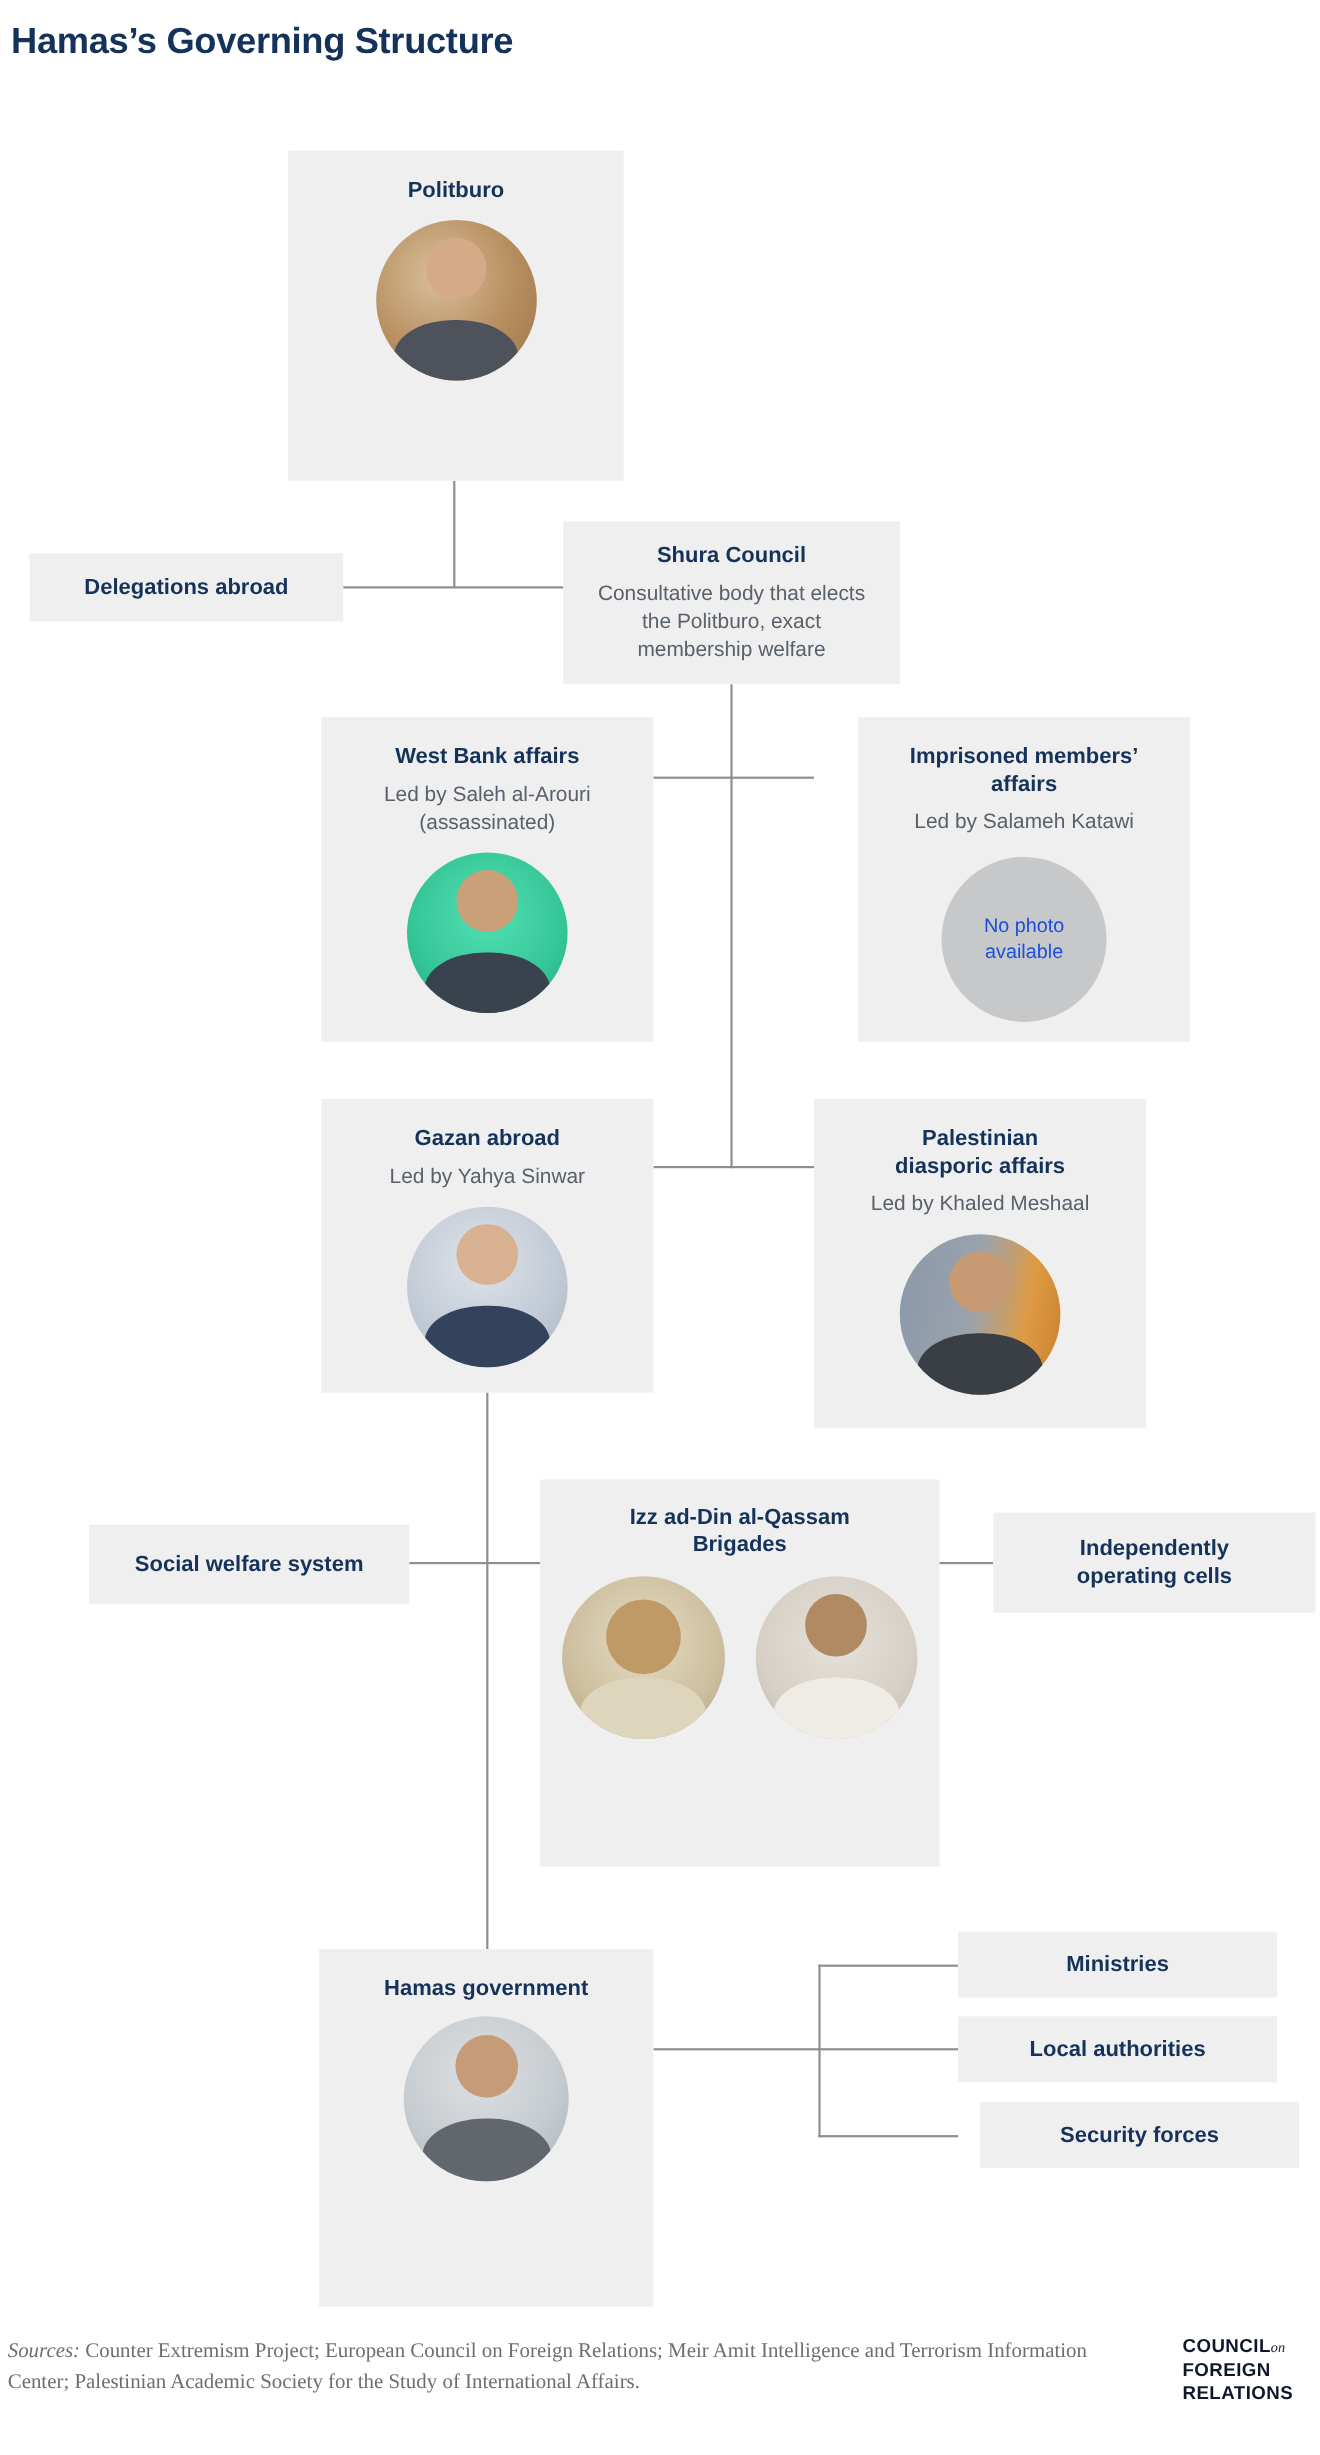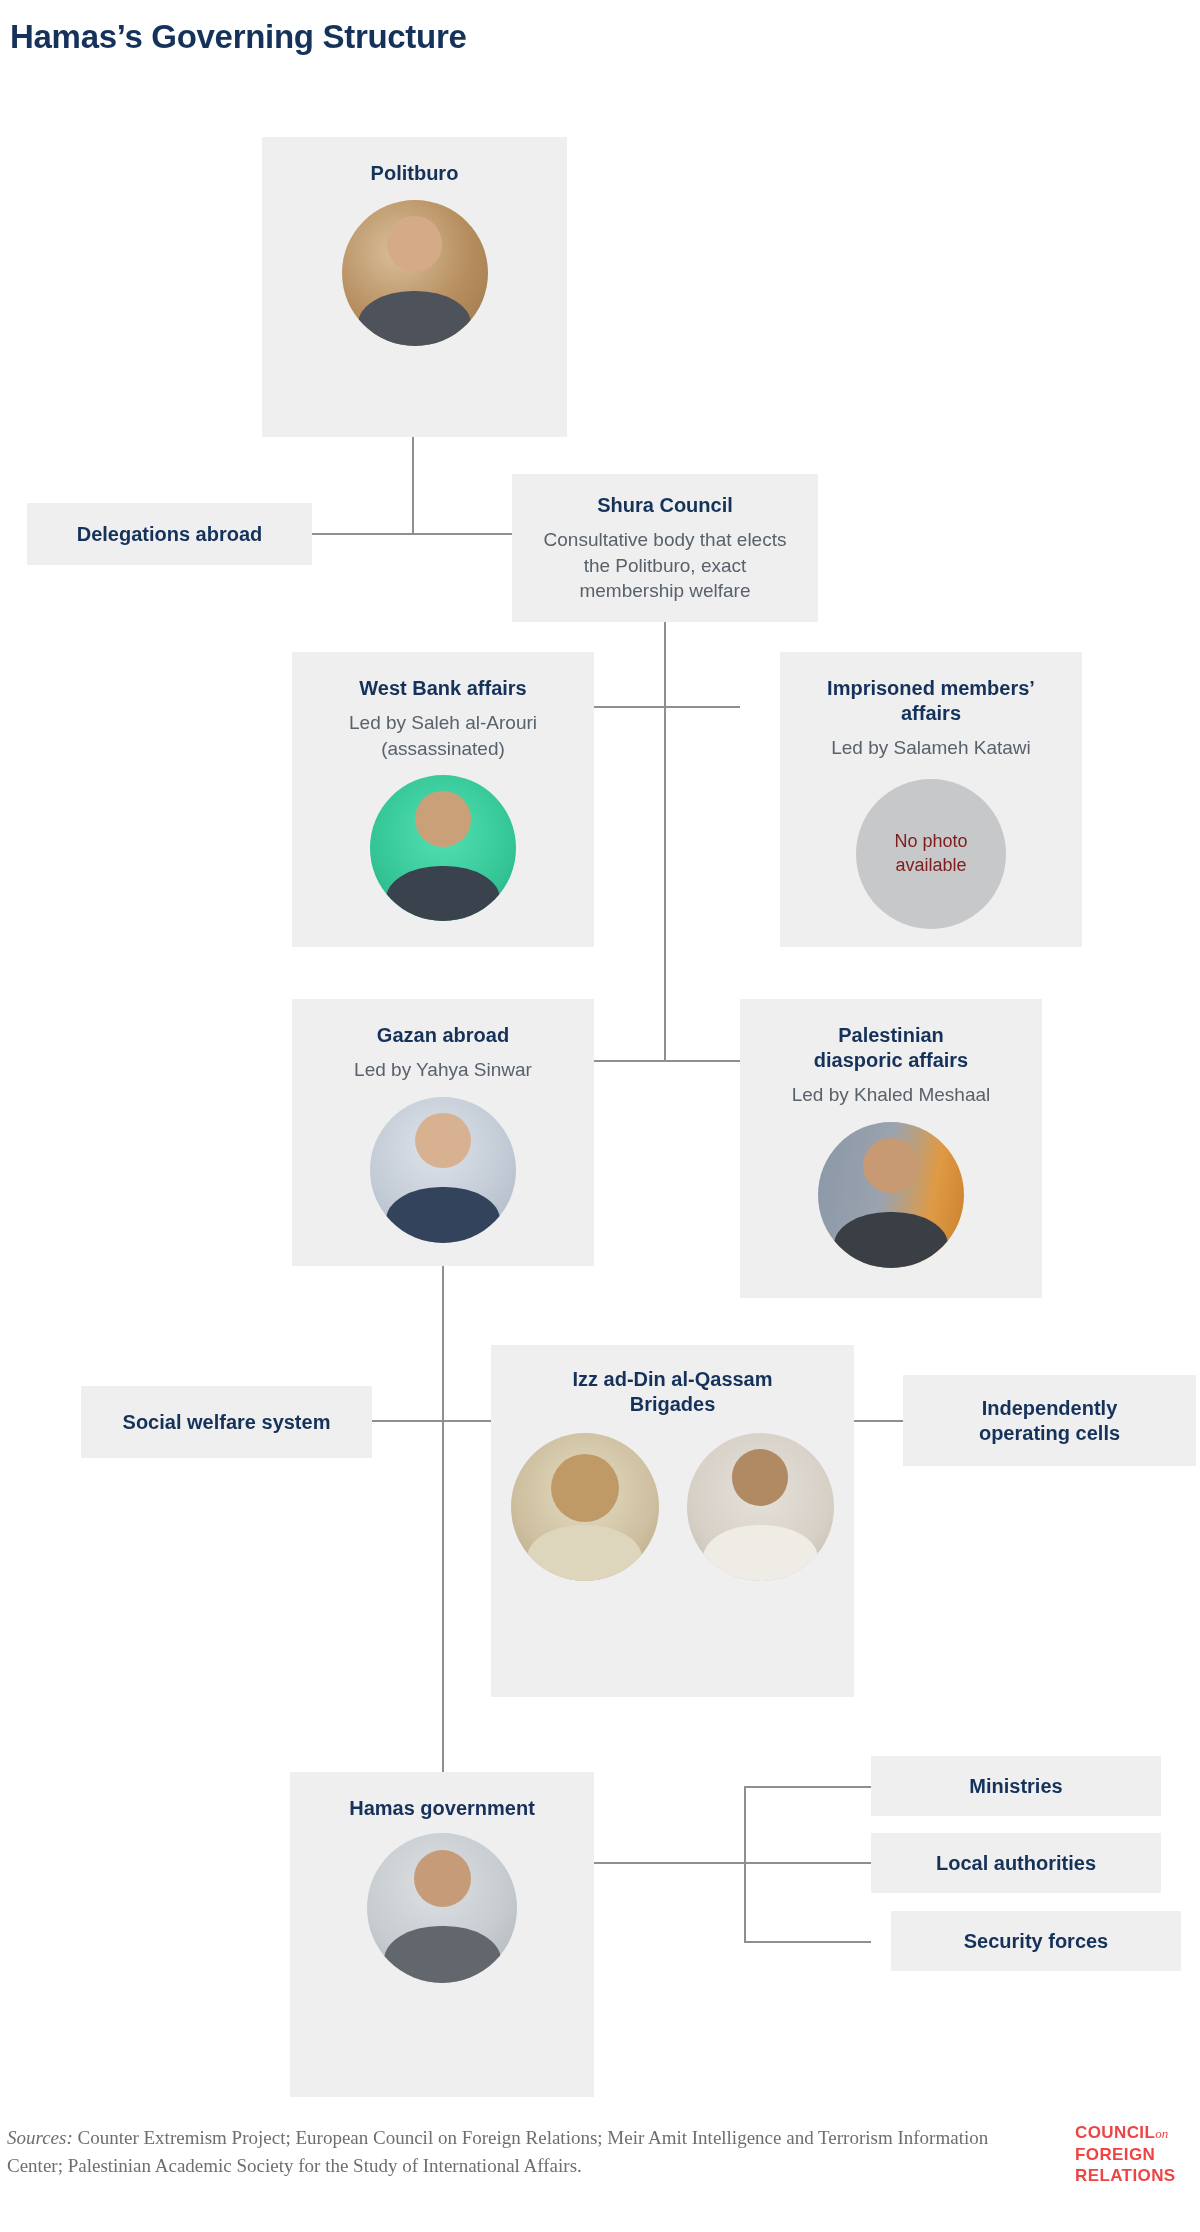--- a/index.html
+++ b/index.html
@@ -35,31 +35,31 @@
   }
   .photo .ph-body{
     position:absolute;left:11%;bottom:-9%;width:78%;height:47%;
     border-radius:48% 48% 0 0;
   }
   .photo-row{display:flex;justify-content:center;gap:28px;margin-top:16px;}
   .photo-row .photo{margin:0;width:148px;height:148px;}
   .nophoto{
     width:150px;height:150px;border-radius:50%;background:#c6c8ca;
     display:flex;align-items:center;justify-content:center;
-    margin:18px auto 0;color:#7f1d1d;font-size:18px;line-height:1.3;
+    margin:18px auto 0;color:#1d4ed8;font-size:18px;line-height:1.3;
   }
   .nophoto span{width:96px;}
   .footer-sources{
     position:absolute;left:7px;top:2124px;width:1000px;text-align:left;
     font-family:"Liberation Serif",serif;font-size:19px;line-height:1.45;
     color:#6e6e6e;margin:0;
   }
   .footer-sources em{font-style:italic;}
   .cfr-logo{
-    position:absolute;left:1075px;top:2122px;color:#ef4444;text-align:left;
+    position:absolute;left:1075px;top:2122px;color:#0f172a;text-align:left;
     font-size:17px;font-weight:bold;line-height:1.27;letter-spacing:0.4px;
   }
   .cfr-logo .on{
     font-family:"Liberation Serif",serif;font-style:italic;font-weight:normal;
     font-size:13px;letter-spacing:0;
   }
 </style>
 </head>
 <body>
 

